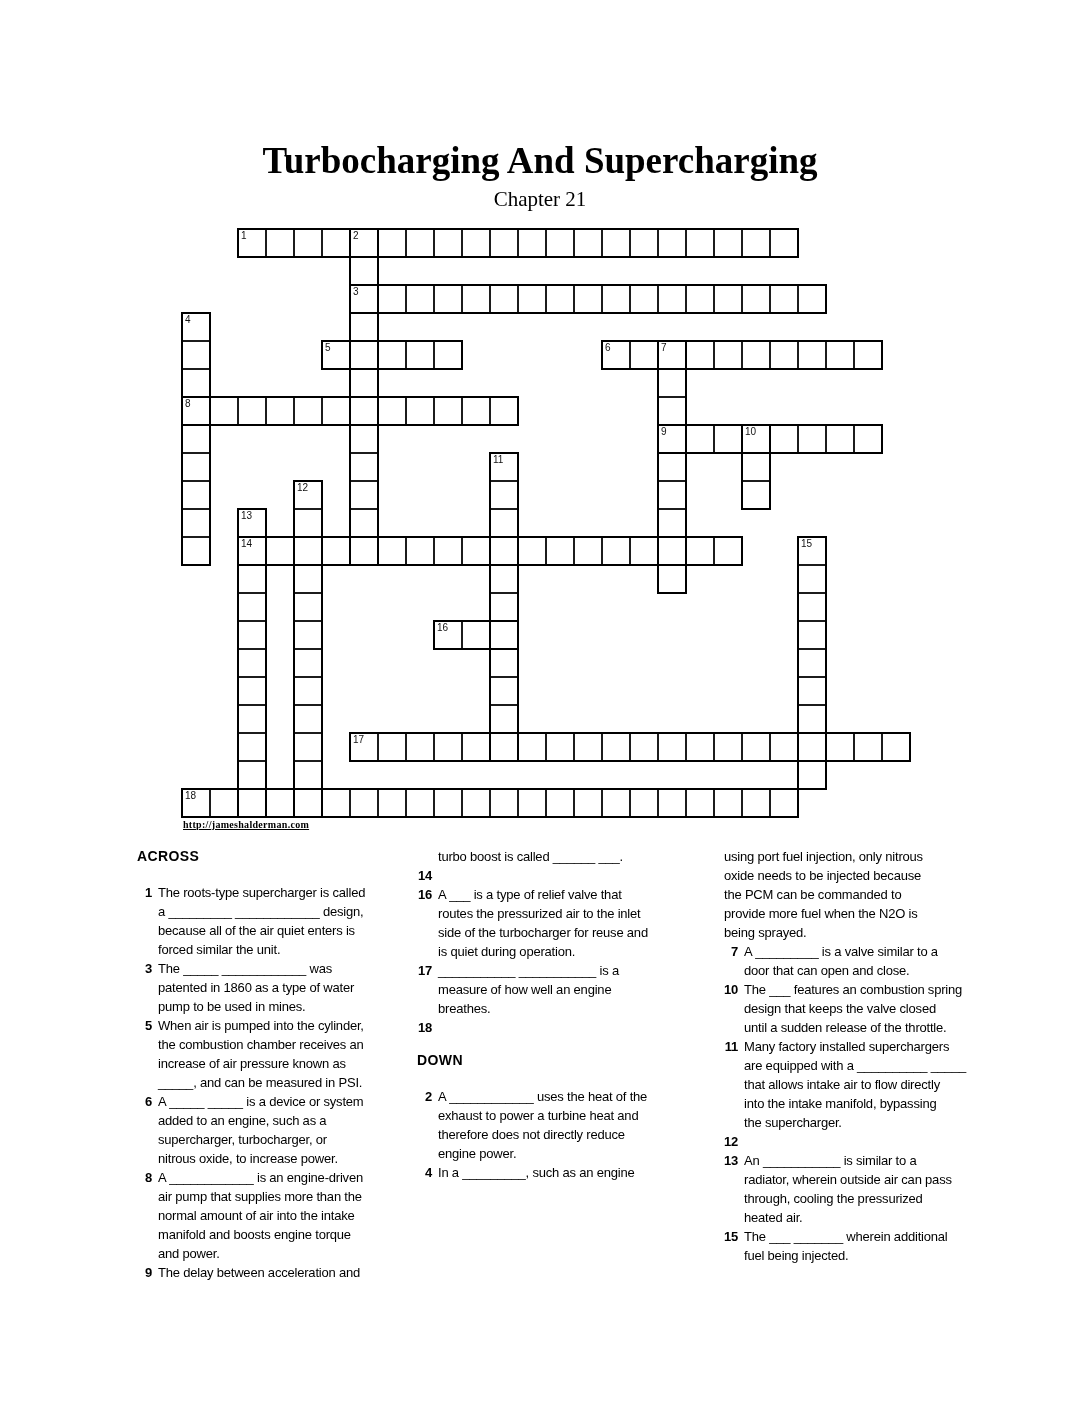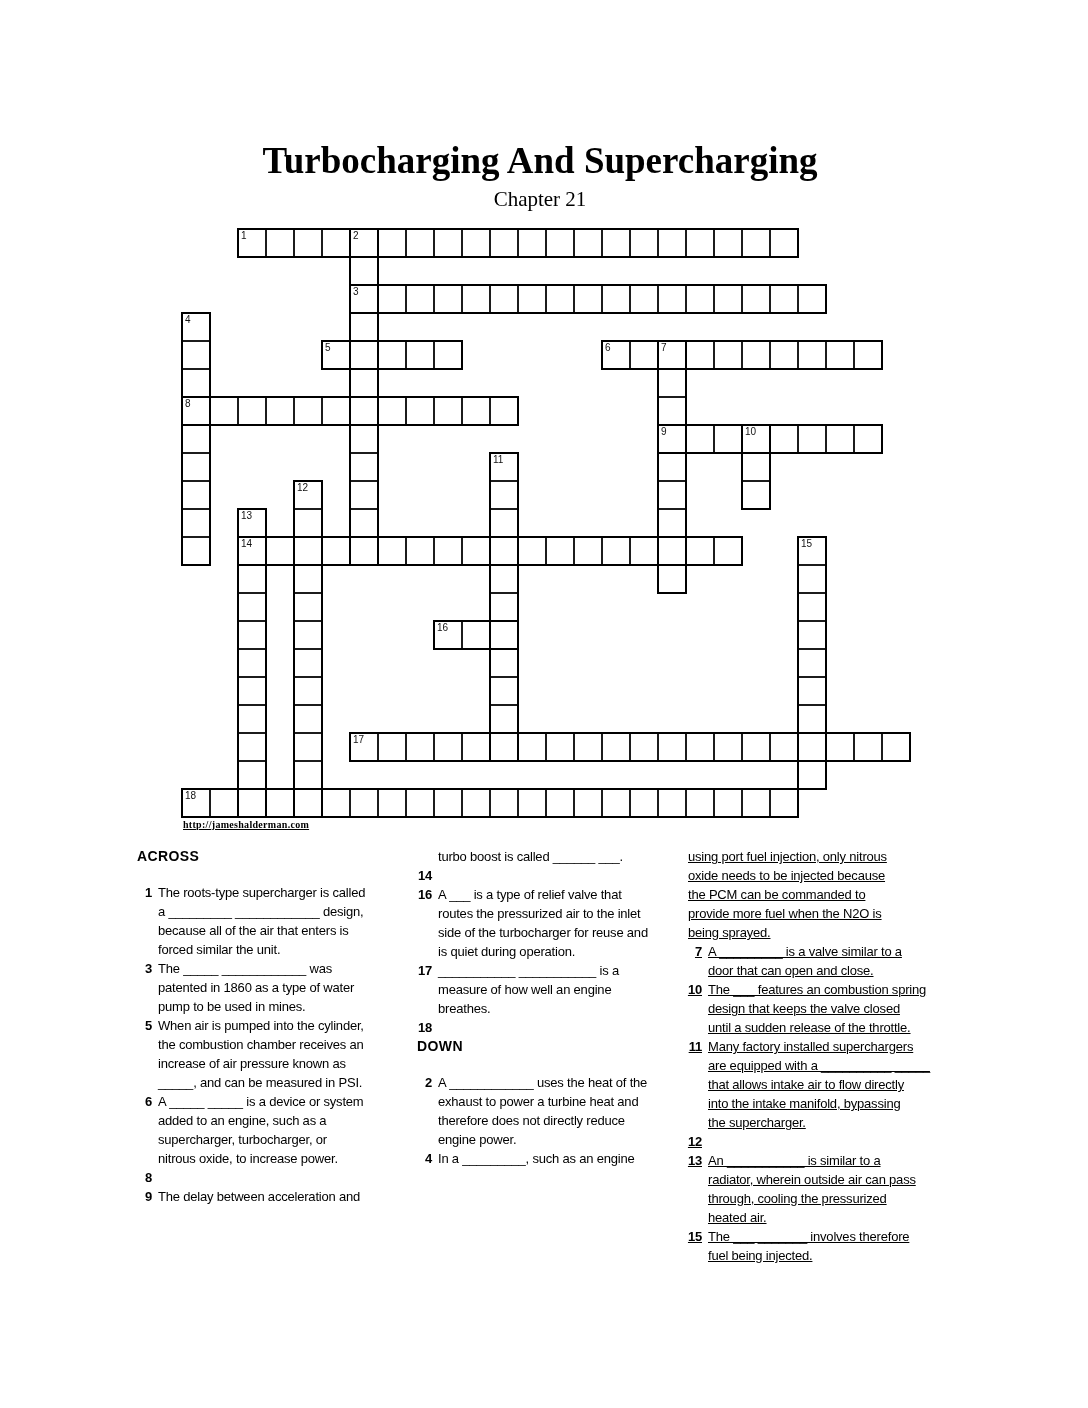--- a/index.html
+++ b/index.html
@@ -14,24 +14,24 @@
         border:1px solid #1c1c1c;box-sizing:border-box;}
   .word{position:absolute;border:2px solid #000;box-sizing:border-box;pointer-events:none;}
   .cellnum{position:absolute;font-size:10px;line-height:10px;color:#111;
         font-family:"Liberation Sans",sans-serif;pointer-events:none;}
   .url{position:absolute;left:183px;top:819px;font-family:"Liberation Serif",serif;
         font-size:10px;font-weight:700;color:#000;text-decoration:underline;letter-spacing:0.3px;}
   .clues-col{position:absolute;top:847px;width:258px;font-size:13px;line-height:19px;
         letter-spacing:-0.2px;}
   #clue-col-1{left:130px;}
   #clue-col-2{left:410px;}
-  #clue-col-3{left:680px;text-decoration:underline;}
+  #clue-col-3{left:716px;}
   .clue-header{font-weight:700;font-size:14px;letter-spacing:0.4px;line-height:19px;
         margin:0 0 17px 7px;}
-  .clue-header.mid{}
+  .clue-header.mid{margin-top:14px;}
   .clue{display:flex;align-items:flex-start;}
   .clue-num{flex:none;width:22px;text-align:right;font-weight:700;}
   .clue-text{margin-left:6px;}
   .clue-line{white-space:nowrap;}
   .cont{margin-left:28px;}
   .cont.noindent{margin-left:8px;}
 </style>
 </head>
 <body>
 
@@ -297,21 +297,21 @@
 
   <a class="url" href="#">http://jameshalderman.com</a>
 
   <div class="clues-col" id="clue-col-1">
       <div class="clue-header">ACROSS</div>
       <div class="clue">
         <div class="clue-num">1</div>
         <div class="clue-text">
           <div class="clue-line">The roots-type supercharger is called</div>
           <div class="clue-line">a _________ ____________ design,</div>
-          <div class="clue-line">because all of the air that enters is</div>
+          <div class="clue-line">because all of the air quiet enters is</div>
           <div class="clue-line">forced similar the unit.</div>
         </div>
       </div>
       <div class="clue">
         <div class="clue-num">3</div>
         <div class="clue-text">
           <div class="clue-line">The _____ ____________ was</div>
           <div class="clue-line">patented in 1860 as a type of water</div>
           <div class="clue-line">pump to be used in mines.</div>
         </div>
@@ -329,20 +329,27 @@
         <div class="clue-num">6</div>
         <div class="clue-text">
           <div class="clue-line">A _____ _____ is a device or system</div>
           <div class="clue-line">added to an engine, such as a</div>
           <div class="clue-line">supercharger, turbocharger, or</div>
           <div class="clue-line">nitrous oxide, to increase power.</div>
         </div>
       </div>
       <div class="clue">
         <div class="clue-num">8</div>
+        <div class="clue-text">
+          <div class="clue-line">A ____________ is an engine-driven</div>
+          <div class="clue-line">air pump that supplies more than the</div>
+          <div class="clue-line">normal amount of air into the intake</div>
+          <div class="clue-line">manifold and boosts engine torque</div>
+          <div class="clue-line">and power.</div>
+        </div>
       </div>
       <div class="clue">
         <div class="clue-num">9</div>
         <div class="clue-text">
           <div class="clue-line">The delay between acceleration and</div>
         </div>
       </div>
     </div>
   <div class="clues-col" id="clue-col-2">
       <div class="clue">
@@ -433,18 +440,18 @@
         <div class="clue-text">
           <div class="clue-line">An ___________ is similar to a</div>
           <div class="clue-line">radiator, wherein outside air can pass</div>
           <div class="clue-line">through, cooling the pressurized</div>
           <div class="clue-line">heated air.</div>
         </div>
       </div>
       <div class="clue">
         <div class="clue-num">15</div>
         <div class="clue-text">
-          <div class="clue-line">The ___ _______ involves therefore</div>
+          <div class="clue-line">The ___ _______ wherein additional</div>
           <div class="clue-line">fuel being injected.</div>
         </div>
       </div>
     </div>
 </div>
 
 </body></html>

